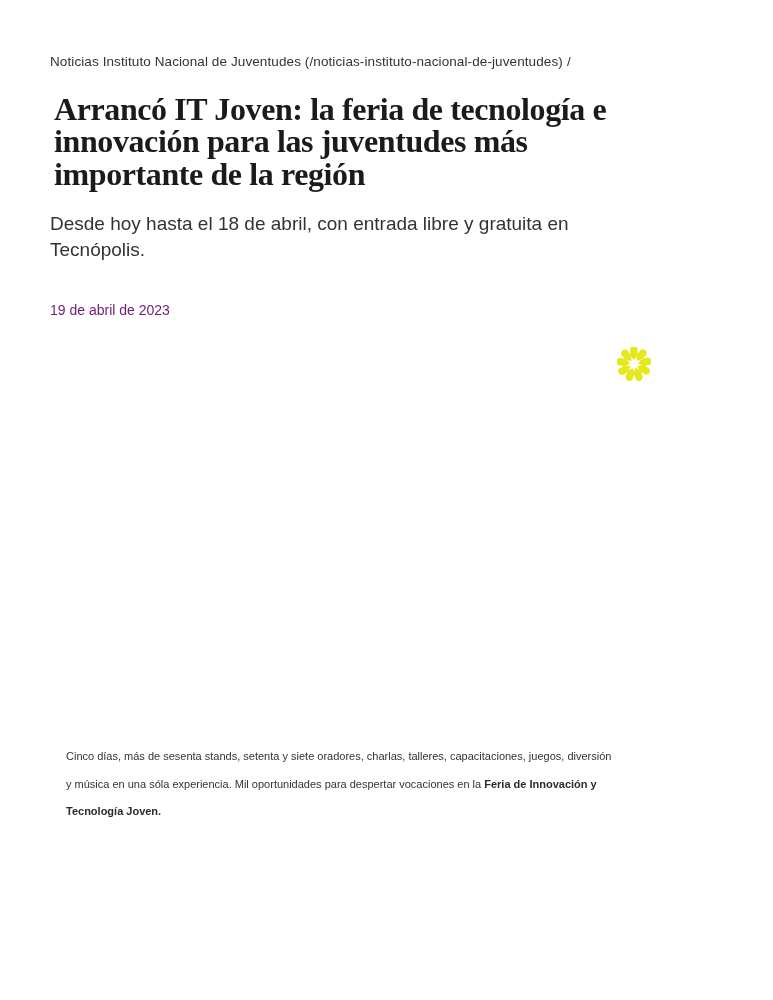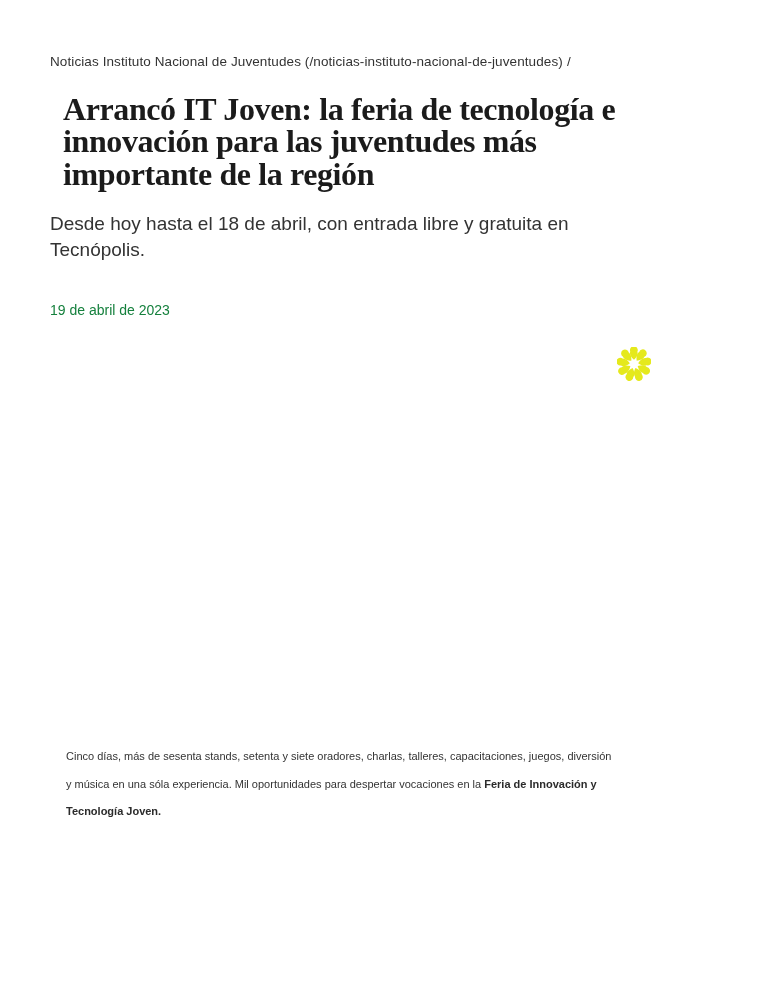--- a/index.html
+++ b/index.html
@@ -27,21 +27,21 @@
   .breadcrumb a {
     color: #333333;
     text-decoration: none;
     cursor: pointer;
   }
   .breadcrumb .sep {
     color: #333333;
     margin-left: 4px;
   }
   h1.page-title {
-    margin: 22px 0 0 13px;
+    margin: 22px 0 0 4px;
     max-width: 662px;
     font-family: "Liberation Serif", "DejaVu Serif", serif;
     font-weight: 700;
     font-size: 32px;
     line-height: 1.01;
     letter-spacing: -0.4px;
     color: #1b1b1b;
   }
   p.lead {
     margin: 21px 0 0 0;
@@ -49,21 +49,21 @@
     font-size: 19px;
     line-height: 1.38;
     font-weight: 400;
     color: #333333;
   }
   time.date {
     display: block;
     margin-top: 39px;
     font-size: 14px;
     line-height: 16px;
-    color: #15803d;
+    color: #701a75;
   }
   figure.media {
     position: relative;
     margin: 9px 0 0 0;
     padding: 0;
     height: 400px;
     width: 100%;
   }
   .spinner {
     position: absolute;

